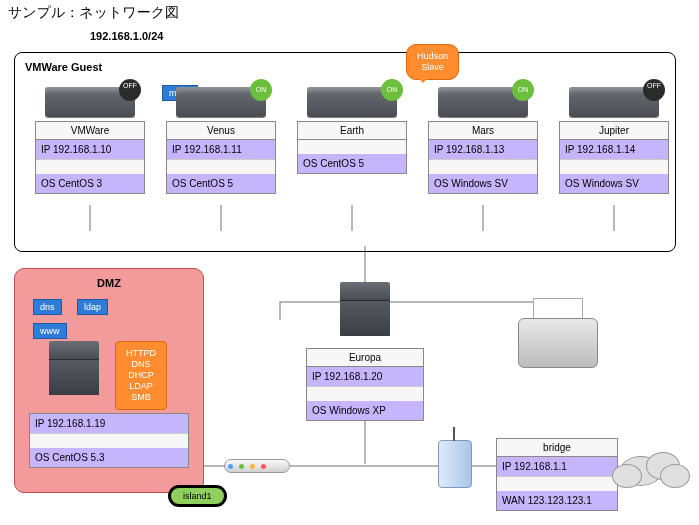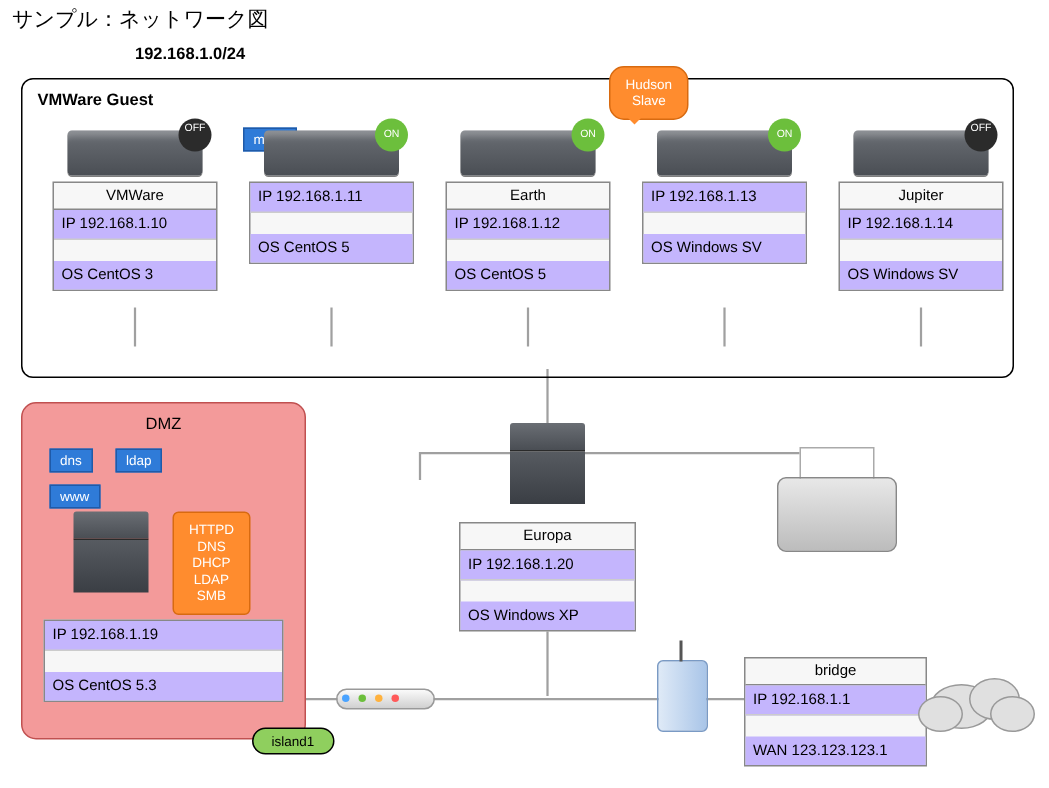--- a/index.html
+++ b/index.html
@@ -143,42 +143,42 @@
     background: #f39a9a;
     border: 1px solid #c05050;
     border-radius: 10px;
   }
   .dmz-label {
     position: absolute;
     top: 8px;
     left: 0;
     right: 0;
     text-align: center;
-    font-weight: normal;
+    font-weight: bold;
     font-size: 11px;
   }
   .dmz .sticky { font-size: 9px; }
   .server-icon {
     width: 50px;
     margin: 0 auto;
   }
   .srv-top {
     height: 18px;
     background: linear-gradient(#6a6e74, #4a4e54);
     border-radius: 2px 2px 0 0;
   }
   .srv-body {
     height: 36px;
     background: linear-gradient(#575b61, #3a3e44);
     border-top: 1px solid #2a2a2a;
   }
   .pill {
     position: absolute;
     background: #8fcf5e;
-    border: 1px solid #000000;
+    border: 3px solid #000000;
     border-radius: 12px;
     padding: 3px 12px;
     font-size: 9px;
   }
   .printer {
     position: absolute;
     width: 80px;
     height: 70px;
   }
   .printer .body {
@@ -290,41 +290,42 @@
         <div class="row">OS CentOS 3</div>
       </div>
     </div>
 
     <div class="guest" style="left:151px">
       <div class="sticky" style="top:-2px;left:-4px">mint1</div>
       <div class="guest-icon">
         <div class="pwr on">ON</div>
       </div>
       <div class="info">
+        <div class="name">Venus</div>
         <div class="row">IP 192.168.1.11</div>
         <div class="row">OS CentOS 5</div>
       </div>
     </div>
 
     <div class="guest" style="left:282px">
       <div class="guest-icon">
         <div class="pwr on">ON</div>
       </div>
       <div class="info">
         <div class="name">Earth</div>
-        <div class="row">IP 192.168.1.12</div>
         <div class="row">OS CentOS 5</div>
       </div>
     </div>
 
     <div class="guest" style="left:413px">
       <div class="guest-icon">
         <div class="pwr on">ON</div>
       </div>
       <div class="info">
+        <div class="name">Mars</div>
         <div class="row">IP 192.168.1.13</div>
         <div class="row">OS Windows SV</div>
       </div>
     </div>
 
     <div class="guest" style="left:544px">
       <div class="guest-icon">
         <div class="pwr off">OFF</div>
       </div>
       <div class="info">

